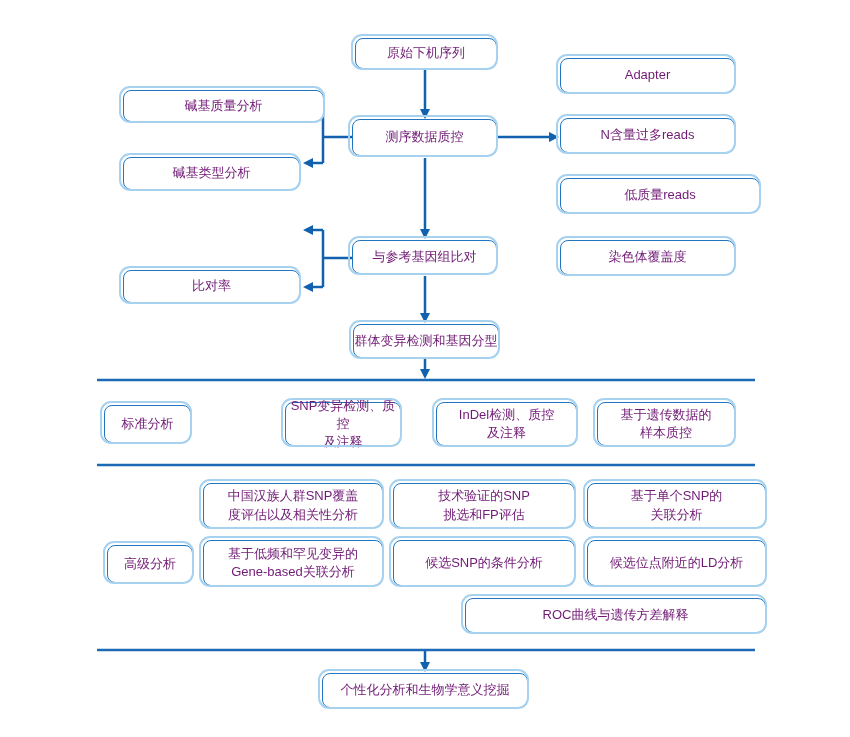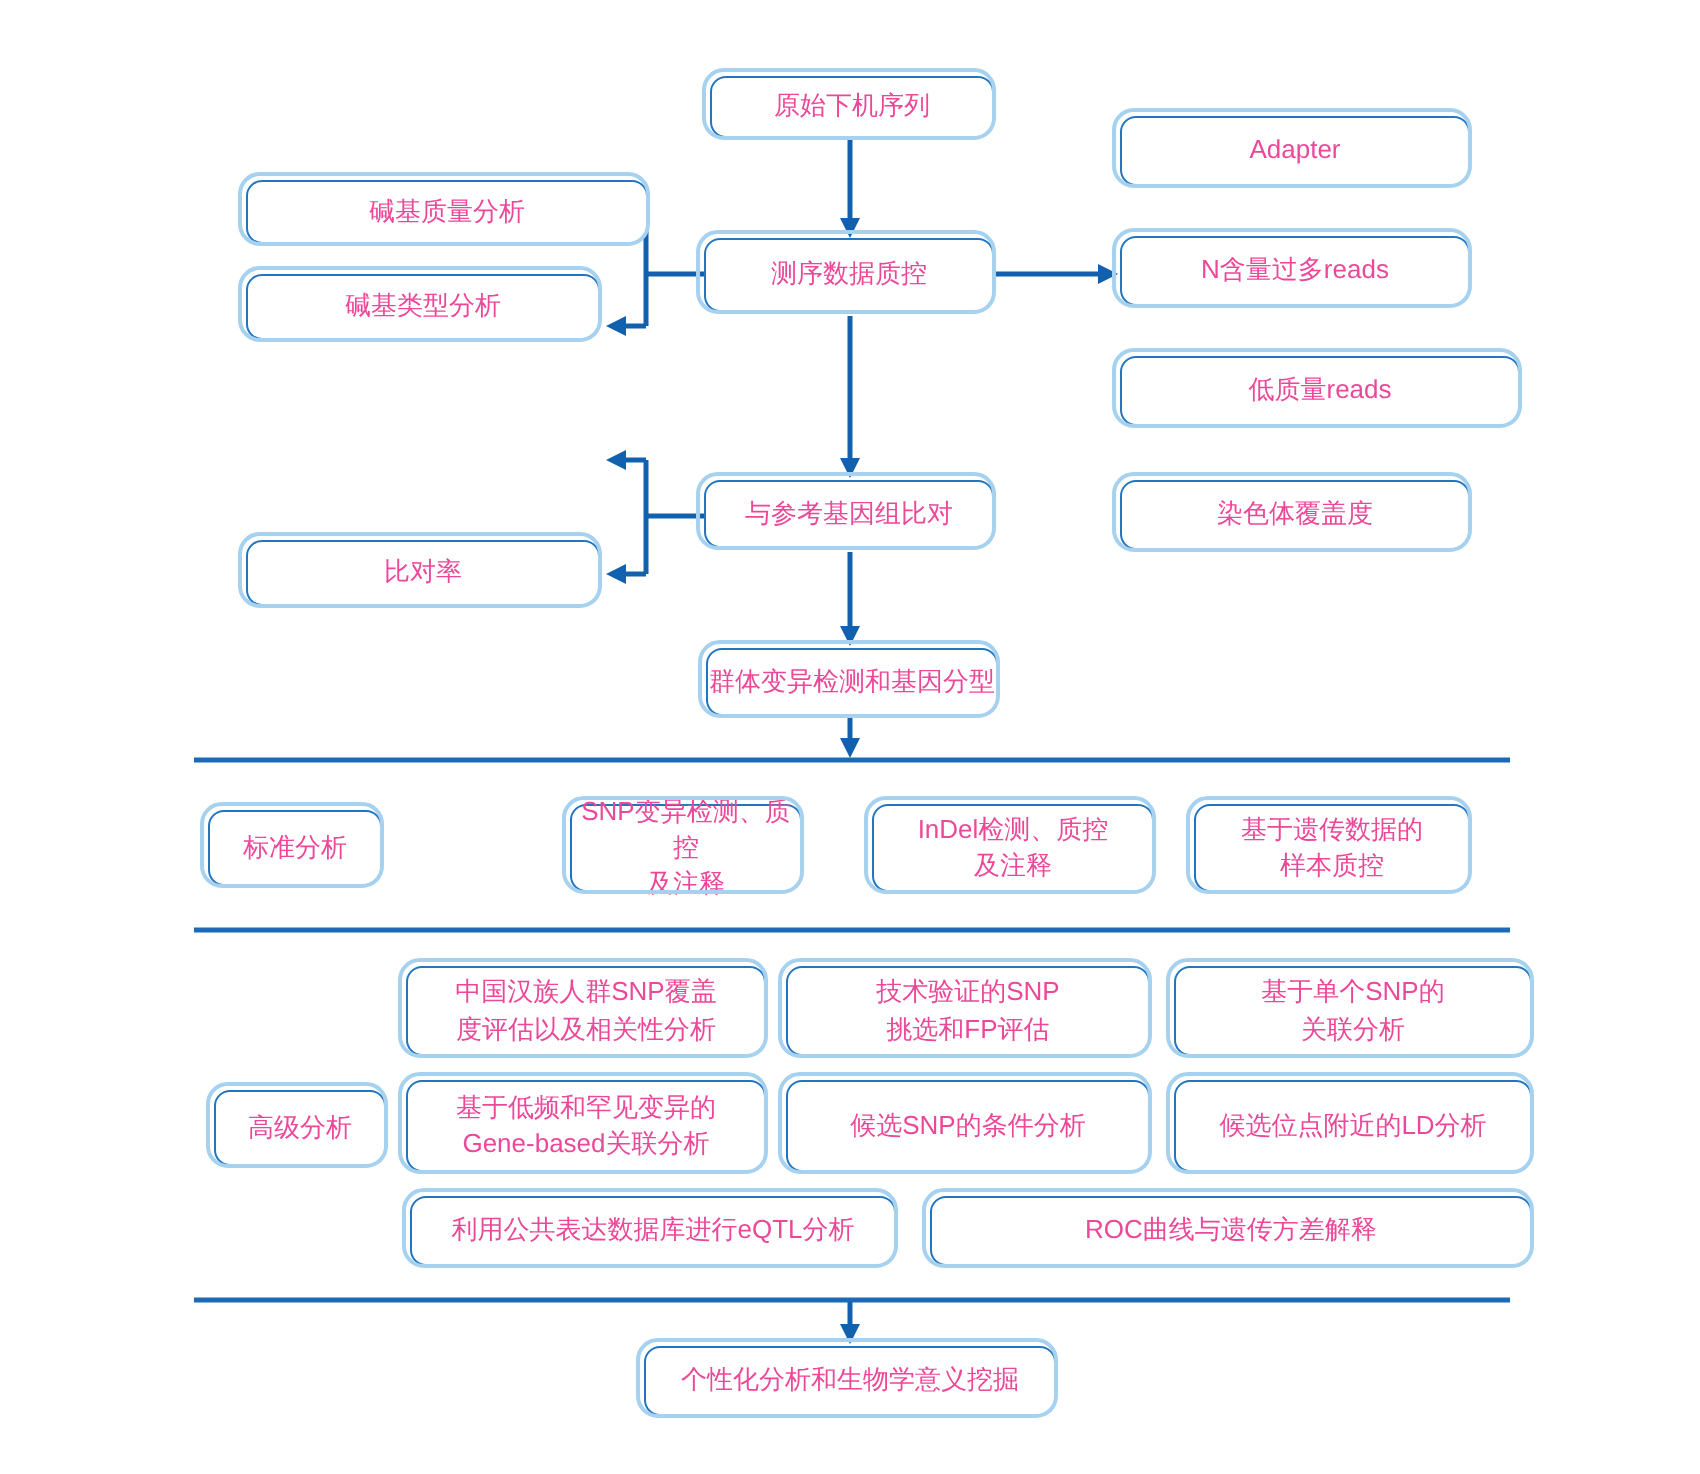--- a/index.html
+++ b/index.html
@@ -14,21 +14,21 @@
   .node {
     position:absolute;
     box-sizing:border-box;
     background:#ffffff;
     border:1.5px solid #2276bf;
     border-radius:8px;
     display:flex; align-items:center; justify-content:center;
     text-align:center;
     font-size:13px;
     line-height:1.4;
-    color:#ec4899;
+    color:#701a75;
     white-space:pre-line;
     z-index:2;
   }
   .node::before {
     content:"";
     position:absolute;
     top:-5px; left:-5px; right:-2px; bottom:-2px;
     border:2px solid #a6d2f0;
     border-radius:11px;
     pointer-events:none;
@@ -69,21 +69,21 @@
       <line x1="97" y1="650" x2="755" y2="650"></line>
     </g>
   </svg>
 
   <div class="node" style="left:355px;top:38px;width:142px;height:31px">原始下机序列</div>
   <div class="node" style="left:352px;top:119px;width:145px;height:37px">测序数据质控</div>
   <div class="node" style="left:352px;top:240px;width:145px;height:34px">与参考基因组比对</div>
   <div class="node" style="left:353px;top:324px;width:146px;height:34px">群体变异检测和基因分型</div>
 
   <div class="node" style="left:123px;top:90px;width:201px;height:32px">碱基质量分析</div>
-  <div class="node" style="left:123px;top:137px;width:177px;height:33px">碱基类型分析</div>
+  <div class="node" style="left:123px;top:157px;width:177px;height:33px">碱基类型分析</div>
   <div class="node" style="left:123px;top:270px;width:177px;height:33px">比对率</div>
 
   <div class="node" style="left:560px;top:58px;width:175px;height:35px">Adapter</div>
   <div class="node" style="left:560px;top:118px;width:175px;height:35px">N含量过多reads</div>
   <div class="node" style="left:560px;top:178px;width:200px;height:35px">低质量reads</div>
   <div class="node" style="left:560px;top:240px;width:175px;height:35px">染色体覆盖度</div>
 
   <div class="node" style="left:104px;top:405px;width:87px;height:38px">标准分析</div>
   <div class="node" style="left:285px;top:402px;width:116px;height:44px">SNP变异检测、质控
 及注释</div>
@@ -96,18 +96,17 @@
   <div class="node" style="left:203px;top:483px;width:180px;height:45px">中国汉族人群SNP覆盖
 度评估以及相关性分析</div>
   <div class="node" style="left:393px;top:483px;width:182px;height:45px">技术验证的SNP
 挑选和FP评估</div>
   <div class="node" style="left:587px;top:483px;width:179px;height:45px">基于单个SNP的
 关联分析</div>
   <div class="node" style="left:203px;top:540px;width:180px;height:46px">基于低频和罕见变异的
 Gene-based关联分析</div>
   <div class="node" style="left:393px;top:540px;width:182px;height:46px">候选SNP的条件分析</div>
   <div class="node" style="left:587px;top:540px;width:179px;height:46px">候选位点附近的LD分析</div>
-  <div class="node" style="left:205px;top:598px;width:243px;height:35px">利用公共表达数据库进行eQTL分析</div>
   <div class="node" style="left:465px;top:598px;width:301px;height:35px">ROC曲线与遗传方差解释</div>
 
   <div class="node" style="left:322px;top:673px;width:206px;height:35px">个性化分析和生物学意义挖掘</div>
 
 </div>
 
 </body></html>

